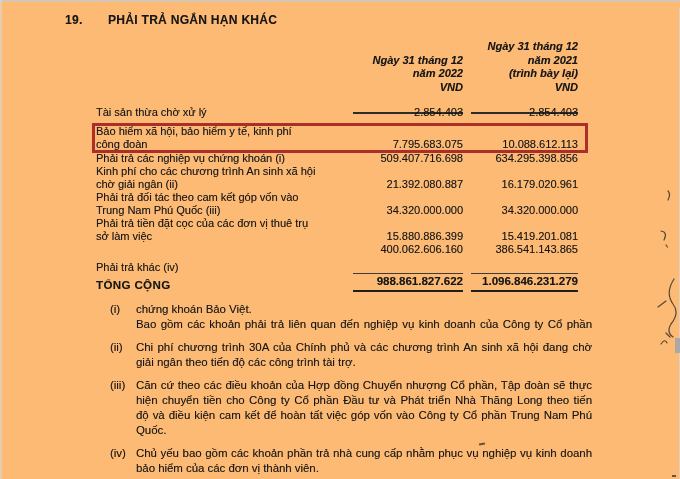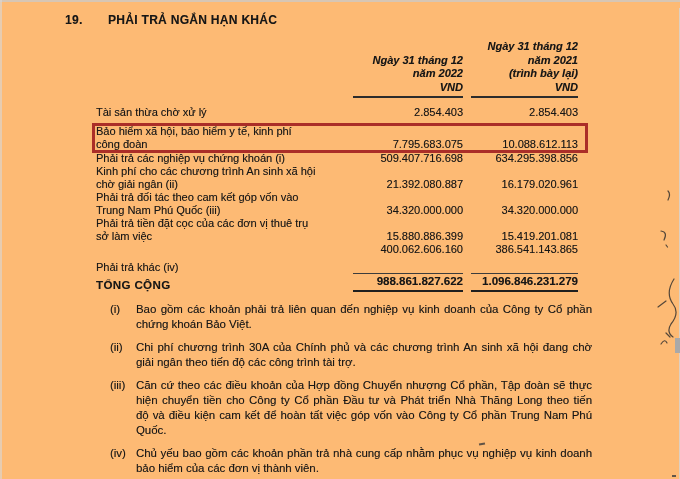--- a/index.html
+++ b/index.html
@@ -20,21 +20,21 @@
 
   .title-row{position:absolute;top:13px;left:65px;display:flex;font-weight:700;font-size:12px;letter-spacing:.3px;}
   .title-num{width:43px;}
   .title-text{white-space:nowrap;}
 
   .col-headers{
     position:absolute;top:40px;left:96px;width:482px;
     display:flex;justify-content:flex-end;align-items:flex-end;
     font-style:italic;font-weight:700;font-size:11px;line-height:13.5px;
   }
-  .hcol{text-align:right;border-bottom:2px solid #2c2c2c;padding-bottom:2px;}
+  .hcol{text-align:right;border-bottom:2px solid #2c2c2c;padding-bottom:18px;}
   .hcol1{width:110px;}
   .hcol2{width:107px;margin-left:8px;}
 
   .table{position:absolute;top:106px;left:96px;width:482px;font-size:11px;line-height:13px;}
   .trow{display:flex;align-items:flex-end;}
   .tlabel{width:257px;}
   .lline{white-space:nowrap;}
   .tval{text-align:right;}
   .tval1{width:110px;}
   .tval2{width:107px;margin-left:8px;}
@@ -137,22 +137,22 @@
       <div class="tlabel">TỔNG CỘNG</div>
       <div class="tval tval1">988.861.827.622</div>
       <div class="tval tval2">1.096.846.231.279</div>
     </div>
   </div>
 
   <div class="footnotes" id="footnotes-host">
       <div class="fnote">
         <div class="fmarker">(i)</div>
         <div class="ftext">
+          <div class="fline last">chứng khoán Bảo Việt.</div>
           <div class="fline">Bao gồm các khoản phải trả liên quan đến nghiệp vụ kinh doanh của Công ty Cổ phần</div>
-          <div class="fline last">chứng khoán Bảo Việt.</div>
         </div>
       </div>
       <div class="fnote">
         <div class="fmarker">(ii)</div>
         <div class="ftext">
           <div class="fline">Chi phí chương trình 30A của Chính phủ và các chương trình An sinh xã hội đang chờ</div>
           <div class="fline last">giải ngân theo tiến độ các công trình tài trợ.</div>
         </div>
       </div>
       <div class="fnote">

